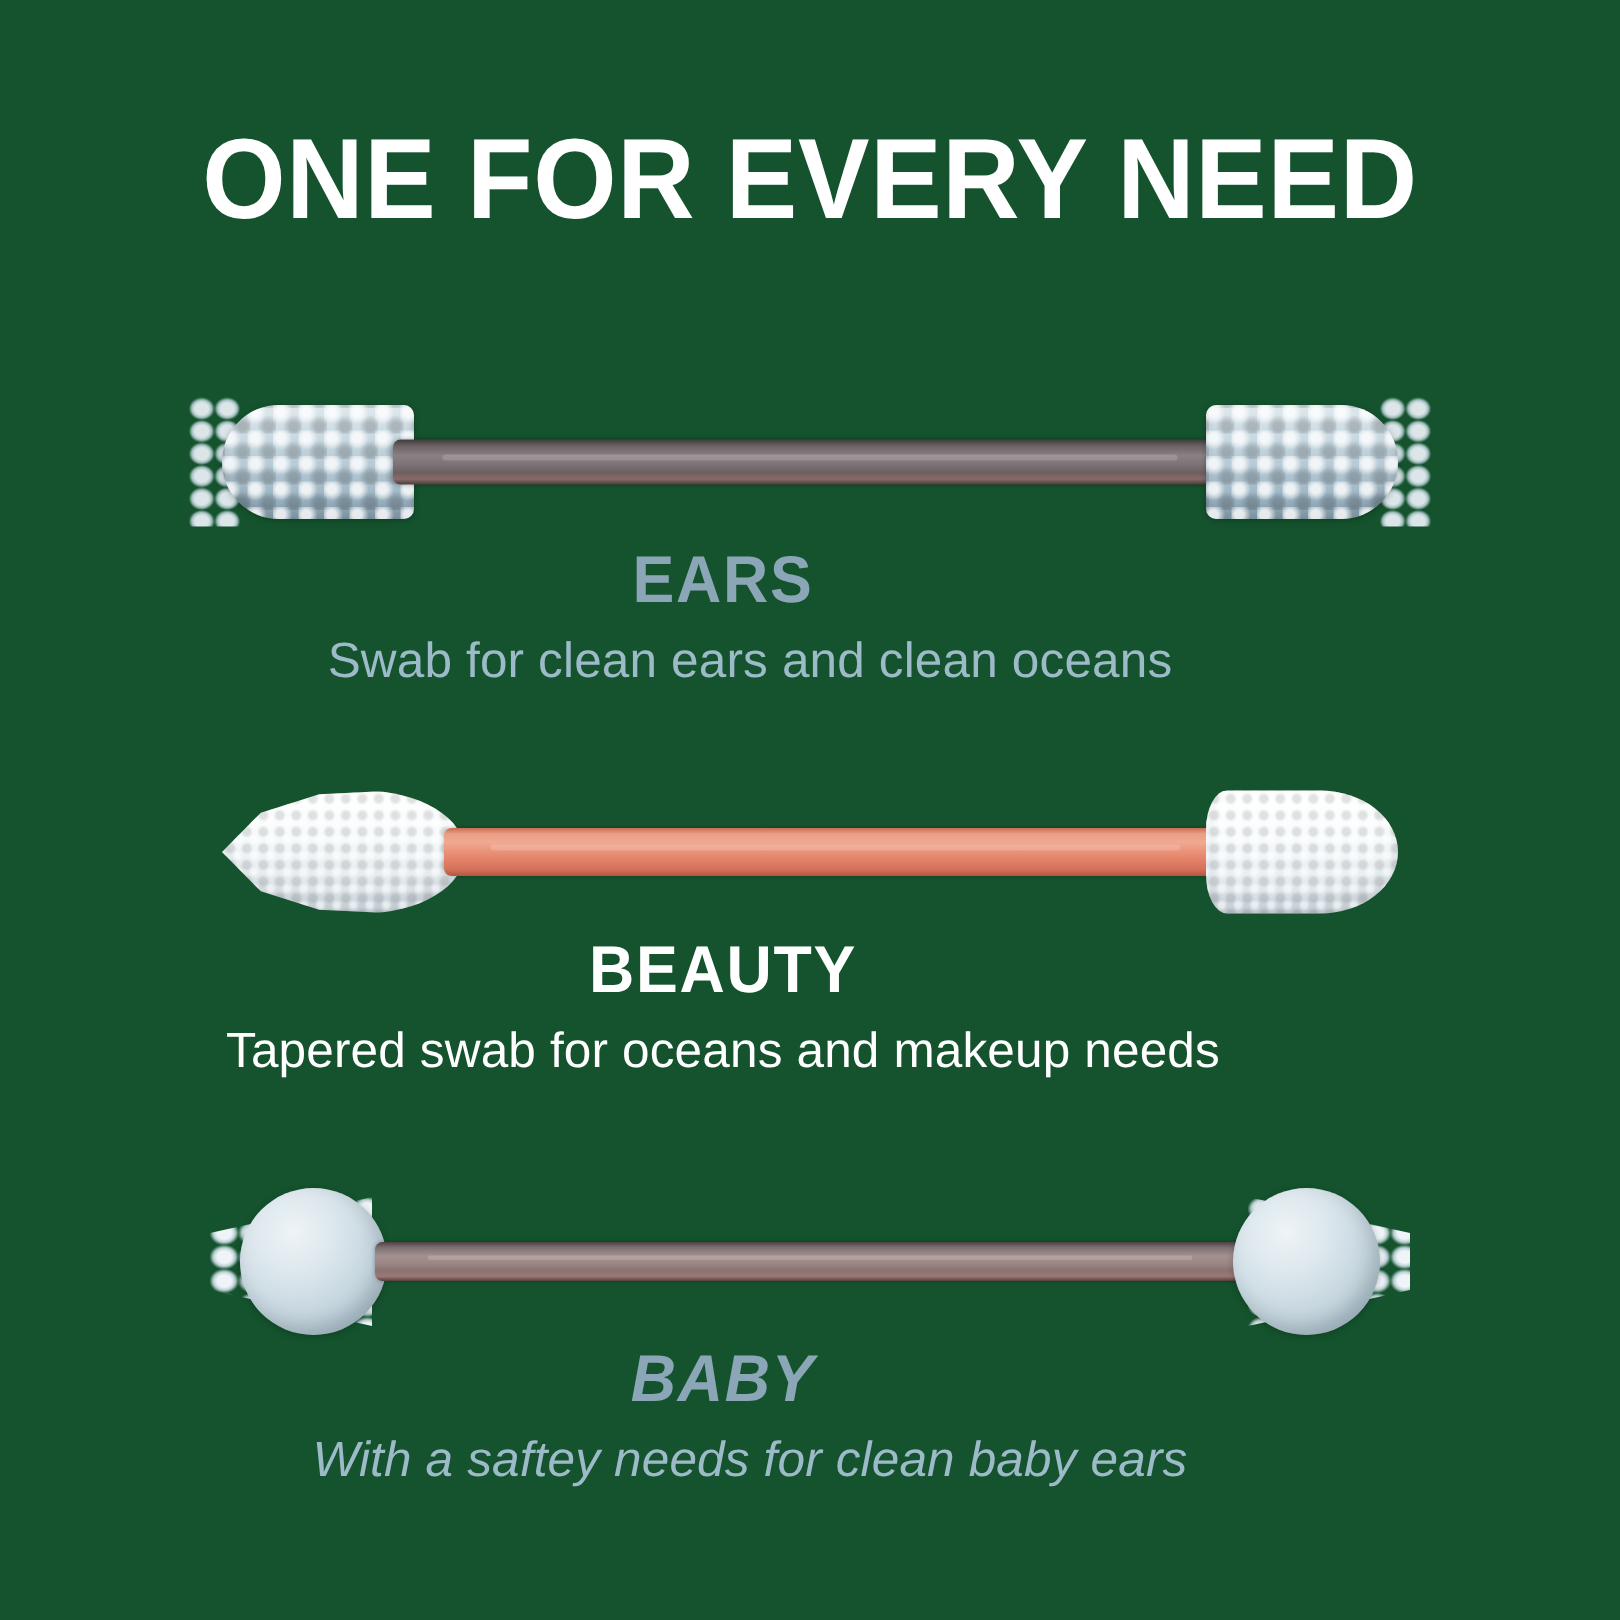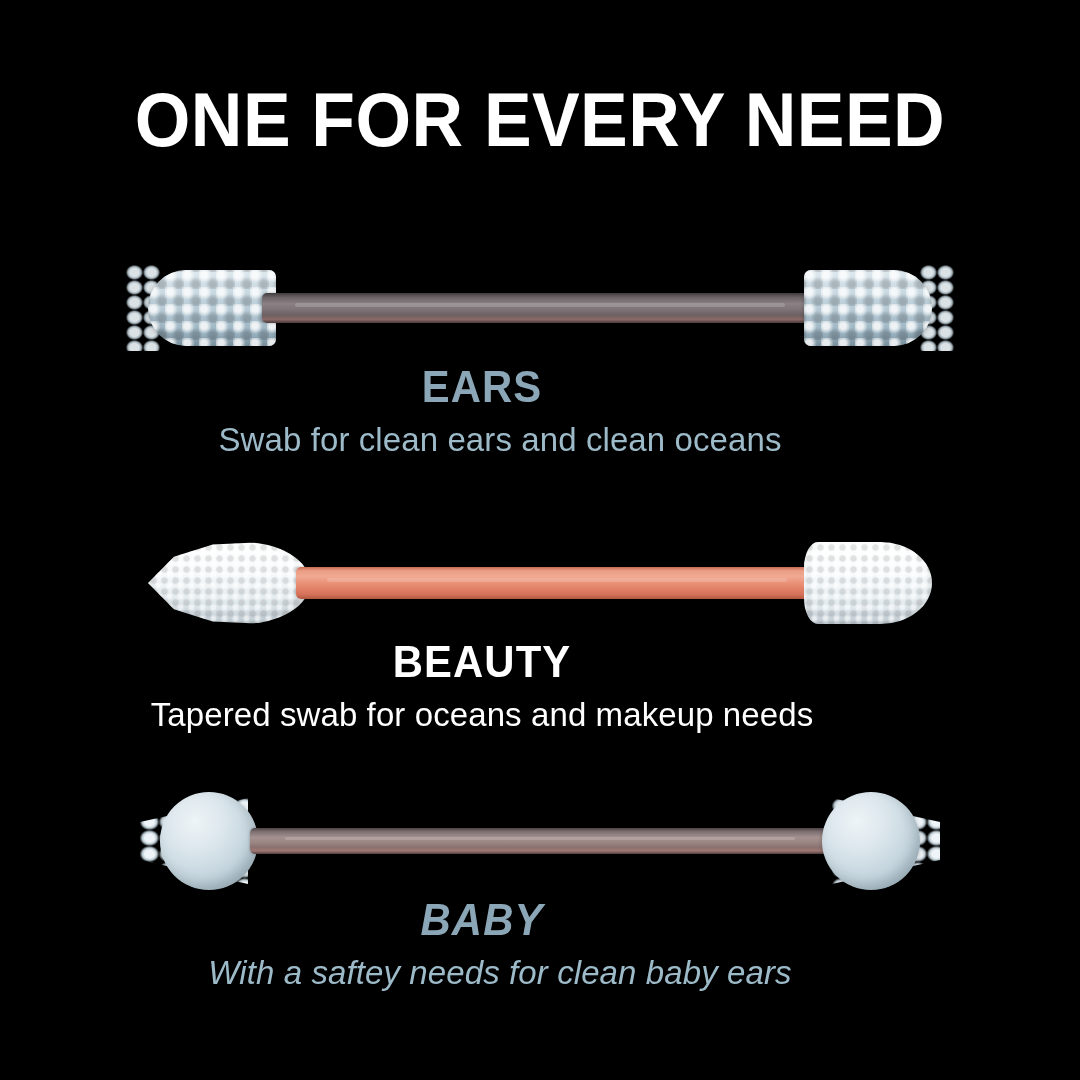--- a/index.html
+++ b/index.html
@@ -38,21 +38,21 @@
     white-space: nowrap;
   }
 
   
   .section {
     position: absolute;
     left: 0;
     width: 964px;
   }
   .sec-ears   { top: 252px; }
-  .sec-beauty { top: 527px; }
+  .sec-beauty { top: 512px; }
   .sec-baby   { top: 785px; font-style: italic; }
 
   .swab-stage {
     position: relative;
     width: 1080px;
     height: 112px;
   }
 
   .label {
     text-align: center;
@@ -214,21 +214,21 @@
     background-image:
       radial-gradient(ellipse at 50% 50%, #eef4f7 0 36%, rgba(205,222,231,0.9) 54%, rgba(205,222,231,0) 74%);
     background-size: 19px 16px;
   }
   .baby-spike-l { left: 140px;  clip-path: polygon(0% 28%, 100% 0%, 100% 100%, 0% 72%); }
   .baby-spike-r { right: 140px; clip-path: polygon(0% 0%, 100% 28%, 100% 72%, 0% 100%); }
 </style>
 </head>
 <body style="background: rgb(7, 71, 99);">
 
-<div id="page" style="background: #000000;">
+<div id="page" style="background: #14532d;">
 
   <div class="headline">ONE FOR EVERY NEED</div>
 
   <div class="section sec-ears">
 
     <div class="swab-stage">
       <span class="spikes" style="left:126px;"></span>
       <span class="spikes" style="right:126px;"></span>
 
       <span class="ears-tip ears-tip-l">

